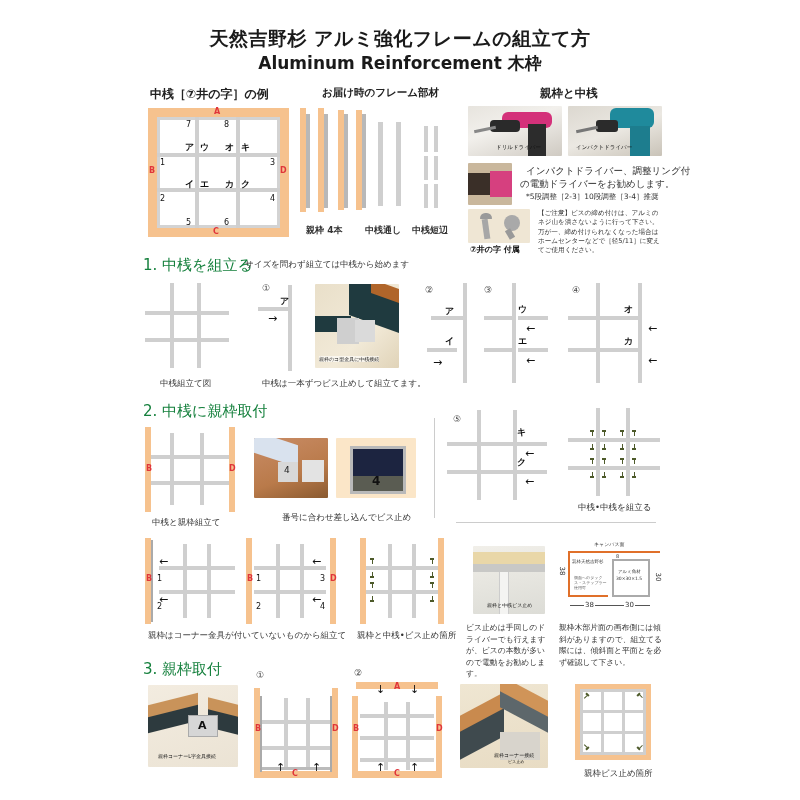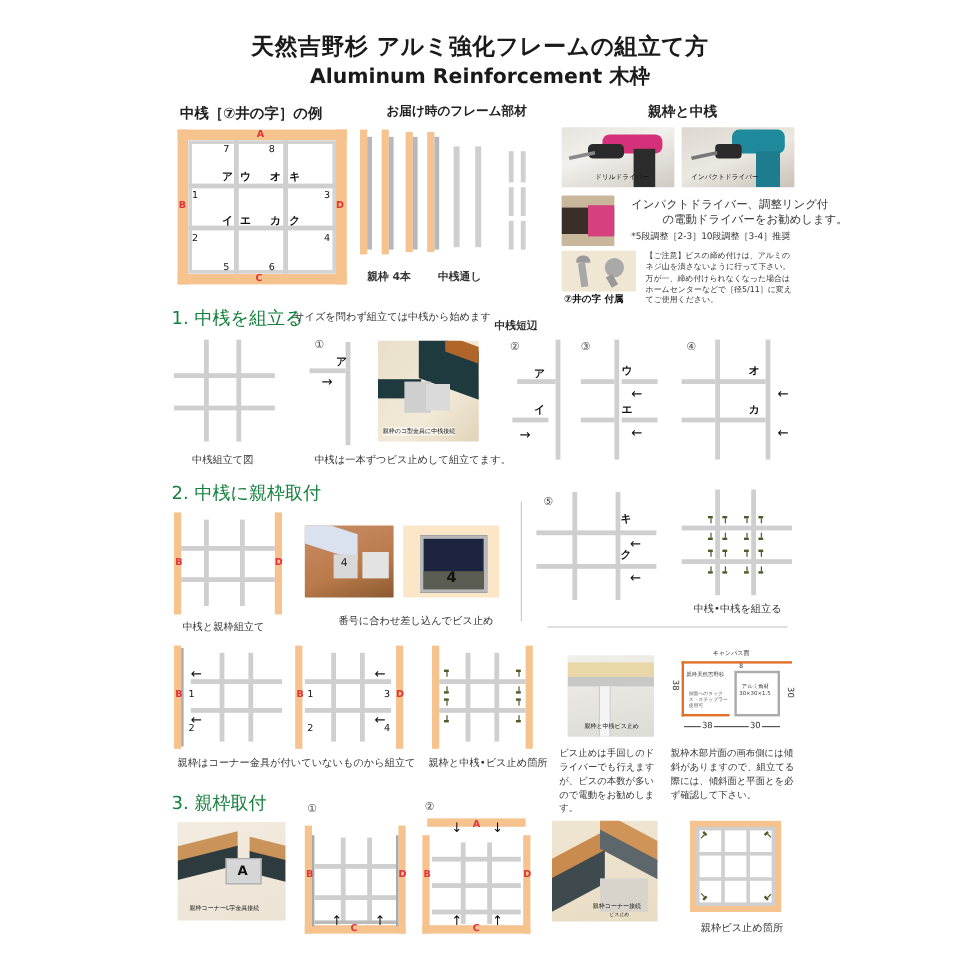--- a/index.html
+++ b/index.html
@@ -83,21 +83,21 @@
   <div class="bar" style="left:96px;top:14px;width:5px;height:84px;"></div>
   <div class="bar" style="left:124px;top:18px;width:4px;height:26px;"></div>
   <div class="bar" style="left:134px;top:18px;width:4px;height:26px;"></div>
   <div class="bar" style="left:124px;top:48px;width:4px;height:24px;"></div>
   <div class="bar" style="left:134px;top:48px;width:4px;height:24px;"></div>
   <div class="bar" style="left:124px;top:76px;width:4px;height:24px;"></div>
   <div class="bar" style="left:134px;top:76px;width:4px;height:24px;"></div>
 </div>
 <div class="abs cap" style="left:306px;top:224px;font-weight:bold;font-size:9px;">親枠 4本</div>
 <div class="abs cap" style="left:365px;top:224px;font-weight:bold;font-size:9px;">中桟通し</div>
-<div class="abs cap" style="left:412px;top:224px;font-weight:bold;font-size:9px;margin-top:41px;">中桟短辺</div>
+<div class="abs cap" style="left:412px;top:224px;font-weight:bold;font-size:9px;">中桟短辺</div>
 
 <div class="abs h-sub" style="left:540px;top:86px;">親枠と中桟</div>
 <div class="photo" style="left:468px;top:106px;width:94px;height:50px;background:linear-gradient(160deg,#e7e4de 0%,#f2f0ec 40%,#cfcac2 100%);">
   <div style="position:absolute;left:34px;top:6px;width:50px;height:16px;background:#d4317a;border-radius:6px;"></div>
   <div style="position:absolute;left:22px;top:14px;width:30px;height:12px;background:#2a2a2a;border-radius:4px;"></div>
   <div style="position:absolute;left:6px;top:22px;width:22px;height:3px;background:#888;transform:rotate(-12deg);"></div>
   <div style="position:absolute;left:60px;top:18px;width:18px;height:32px;background:#2c2c2c;"></div>
   <span style="position:absolute;left:28px;top:38px;font-size:5.5px;color:#111;">ドリルドライバー</span>
 </div>
 <div class="photo" style="left:568px;top:106px;width:94px;height:50px;background:linear-gradient(160deg,#dcd8d0 0%,#ebe8e2 50%,#c9c3b8 100%);">
@@ -105,21 +105,21 @@
   <div style="position:absolute;left:28px;top:14px;width:22px;height:12px;background:#2b2b2b;border-radius:3px;"></div>
   <div style="position:absolute;left:8px;top:22px;width:22px;height:3px;background:#777;transform:rotate(-12deg);"></div>
   <div style="position:absolute;left:62px;top:20px;width:20px;height:30px;background:#1d7d8e;"></div>
   <span style="position:absolute;left:8px;top:38px;font-size:5.5px;color:#111;">インパクトドライバー</span>
 </div>
 <div class="photo" style="left:468px;top:163px;width:44px;height:42px;background:#c9b79c;">
   <div style="position:absolute;left:0;top:10px;width:44px;height:22px;background:#3a2f28;"></div>
   <div style="position:absolute;left:22px;top:8px;width:22px;height:26px;background:#d6407f;"></div>
 </div>
 <div class="abs para" style="left:526px;top:165px;font-size:9.5px;line-height:1.3;">インパクトドライバー、調整リング付</div>
-<div class="abs para" style="left:552px;top:178px;font-size:9.5px;line-height:1.3;">の電動ドライバーをお勧めします。</div>
+<div class="abs para" style="left:520px;top:178px;font-size:9.5px;line-height:1.3;">の電動ドライバーをお勧めします。</div>
 <div class="abs small" style="left:526px;top:192px;font-size:7.5px;">*5段調整［2-3］10段調整［3-4］推奨</div>
 <div class="photo" style="left:468px;top:209px;width:62px;height:34px;background:#efe6d4;">
   <div style="position:absolute;left:12px;top:4px;width:12px;height:6px;background:#9a9a9a;border-radius:6px 6px 1px 1px;"></div>
   <div style="position:absolute;left:15px;top:10px;width:6px;height:20px;background:#a7a7a7;transform:rotate(-8deg);"></div>
   <div style="position:absolute;left:36px;top:6px;width:16px;height:16px;background:#a9a9a9;border-radius:50%;"></div>
   <div style="position:absolute;left:39px;top:20px;width:6px;height:10px;background:#999;transform:rotate(-30deg);"></div>
 </div>
 <div class="abs" style="left:470px;top:244px;font-size:8px;font-weight:bold;color:#111;">⑦井の字 付属</div>
 <div class="abs small" style="left:538px;top:209px;width:126px;font-size:6.6px;line-height:1.42;">【ご注意】ビスの締め付けは、アルミのネジ山を潰さないように行って下さい。万が一、締め付けられなくなった場合はホームセンターなどで［径5/11］に変えてご使用ください。</div>
 

